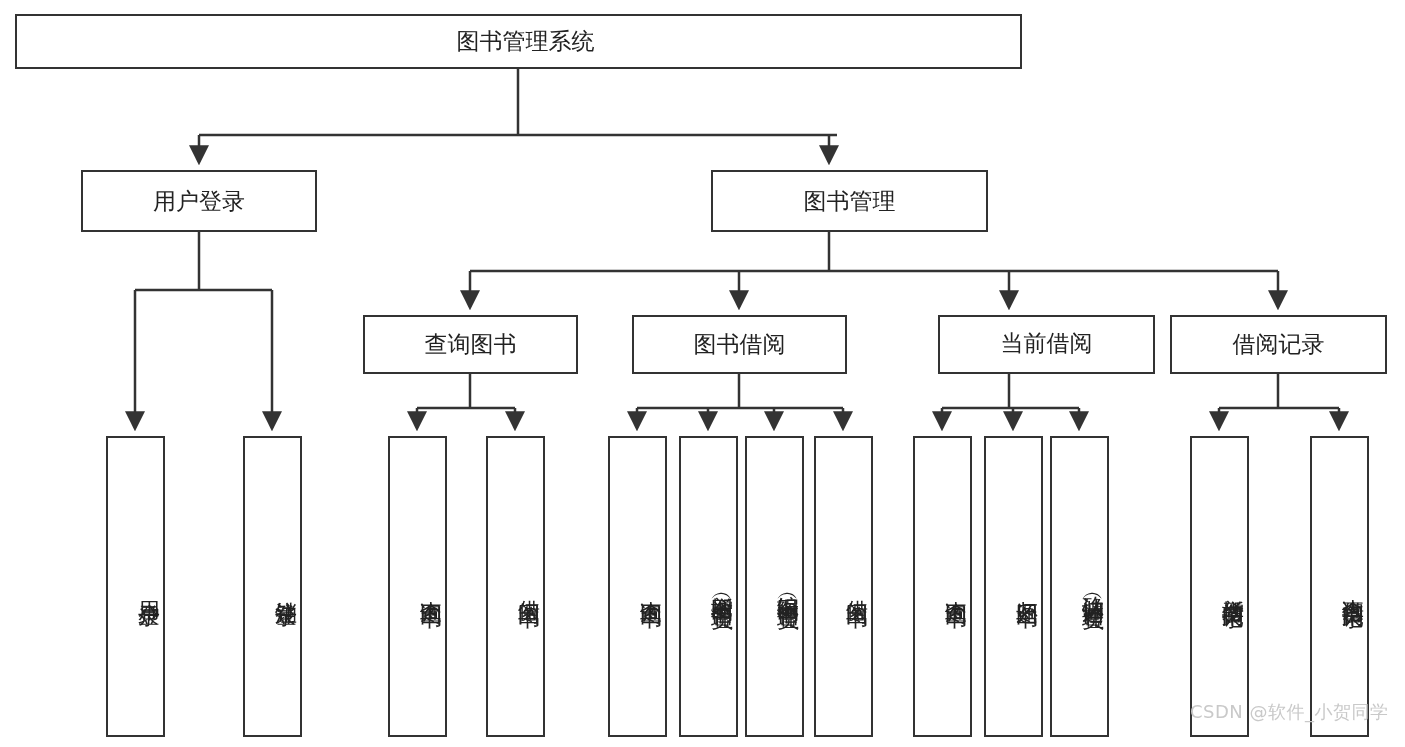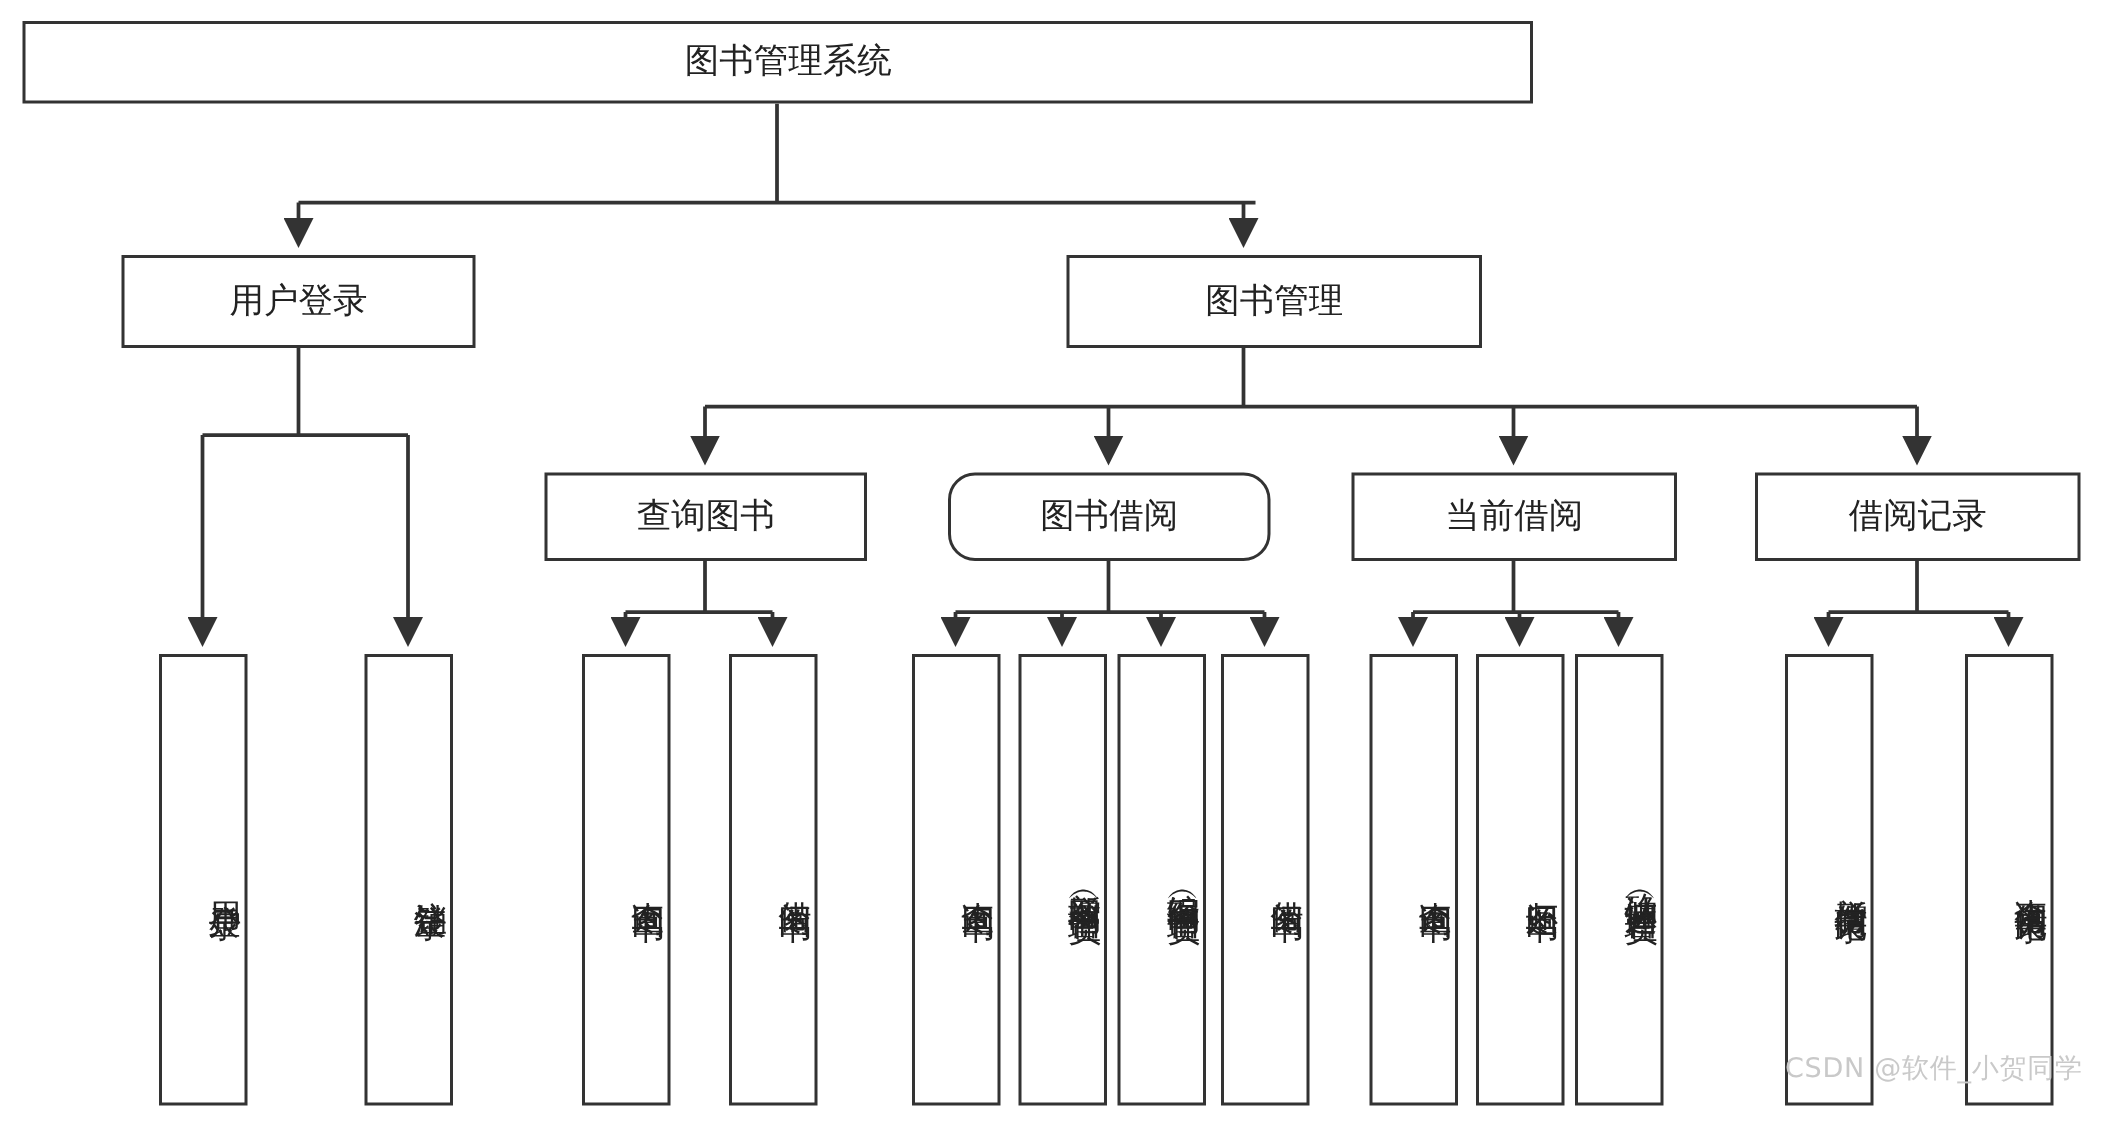--- a/index.html
+++ b/index.html
@@ -130,24 +130,24 @@
   <div class="node horiz" style="left:81px; top:170px; width:236px; height:62px;">
     <span>用户登录</span>
   </div>
   <div class="node horiz" style="left:711px; top:170px; width:277px; height:62px;">
     <span>图书管理</span>
   </div>
 
   <div class="node horiz" style="left:363px; top:315px; width:215px; height:59px;">
     <span>查询图书</span>
   </div>
-  <div class="node horiz" style="left:632px; top:315px; width:215px; height:59px;border-radius:18px;">
+  <div class="node horiz" style="left:632px; top:315px; width:215px; height:59px;">
     <span>图书借阅</span>
   </div>
-  <div class="node horiz" style="left:901px; top:315px; width:217px; height:59px;font-family:Liberation Serif, serif;">
+  <div class="node horiz" style="left:938px; top:315px; width:217px; height:59px;font-family:Liberation Serif, serif;">
     <span>当前借阅</span>
   </div>
   <div class="node horiz" style="left:1170px; top:315px; width:217px; height:59px;">
     <span>借阅记录</span>
   </div>
 
   <div class="node vert" style="left:106px; top:436px; width:59px; height:301px;">
     <span class="vlabel">用户登录</span>
   </div>
   <div class="node vert" style="left:243px; top:436px; width:59px; height:301px;">

